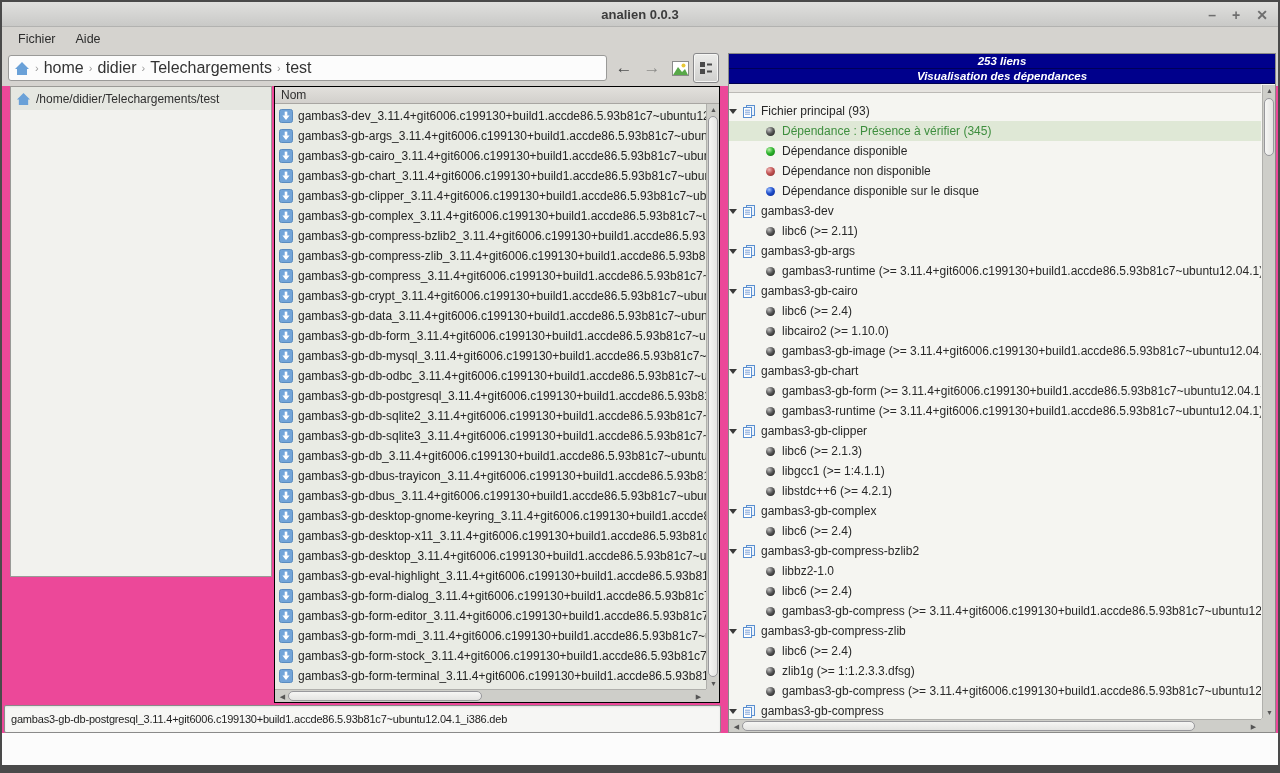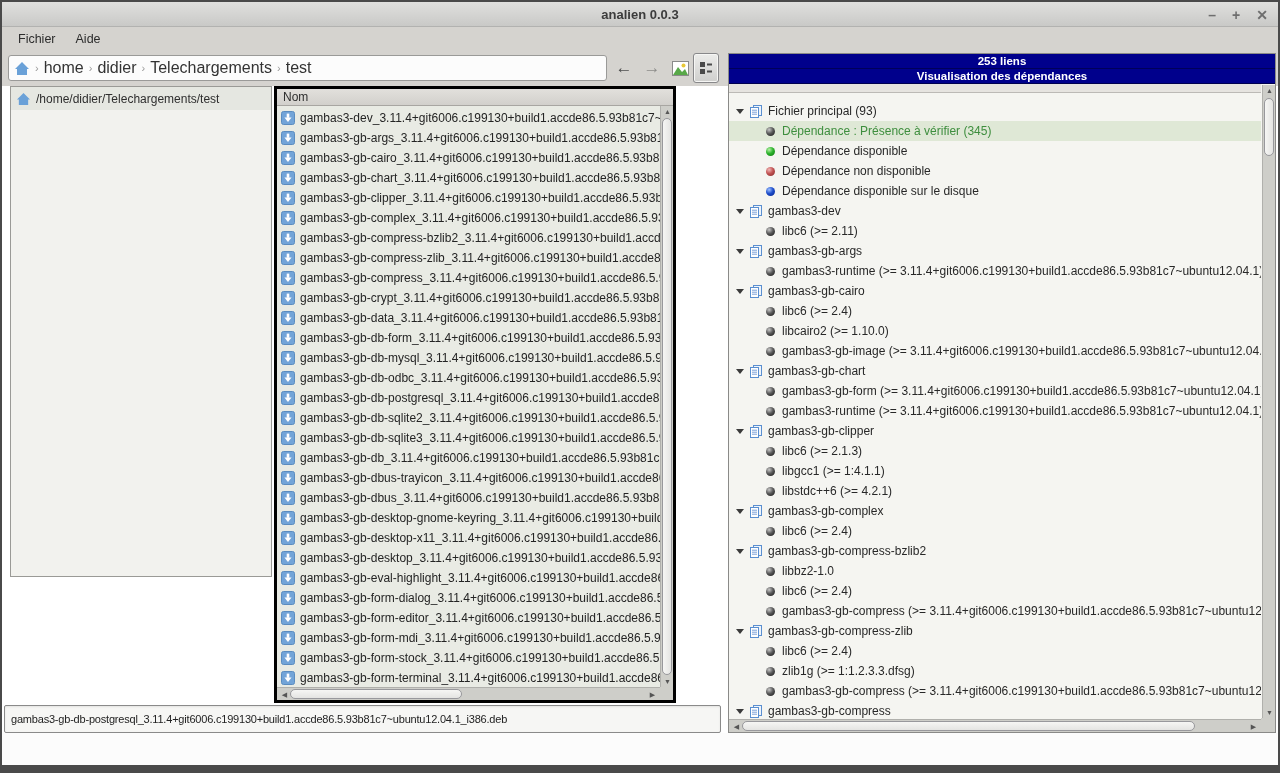--- a/index.html
+++ b/index.html
@@ -1,19 +1,19 @@
 <!DOCTYPE html>
 <html><head>
 <meta charset="utf-8">
 <style>
   * { margin:0; padding:0; box-sizing:border-box; }
   html,body { width:1280px; height:773px; overflow:hidden; }
   body { background:#4a4a4a; font-family:"Liberation Sans", sans-serif; position:relative; }
 
-  .window { position:absolute; left:2px; top:2px; width:1276px; height:763px; background:#ffffff; overflow:hidden; }
+  .window { position:absolute; left:2px; top:2px; width:1276px; height:763px; background:#ec4899; overflow:hidden; }
 
   
   .titlebar { position:absolute; left:0; top:0; width:100%; height:25px;
     background:linear-gradient(#e0e0de,#c9c9c7); border-bottom:1px solid #b2b2b0;
     display:flex; align-items:center; justify-content:center; }
   .title { font-size:13px; font-weight:bold; color:#3c3c3c; }
   .win-controls { position:absolute; right:10px; top:0; height:25px; display:flex; align-items:center; gap:16px; }
   .win-controls span { color:#6e6e6e; font-size:14px; font-weight:bold; line-height:1; cursor:default; }
 
   
@@ -36,40 +36,40 @@
     background:linear-gradient(#ececea,#cfcfcd); border:1px solid #88888a; border-radius:3px;
     display:flex; align-items:center; justify-content:center; box-shadow:inset 0 0 0 1px #f6f6f4; }
 
   
   .folder-panel { position:absolute; left:8px; top:84px; width:262px; height:491px;
     background:#f2f2ee; border:1px solid #9a9a96; overflow:hidden; }
   .folder-row { height:23px; background:#e5e7e1; display:flex; align-items:center; gap:5px; padding-left:5px; }
   .folder-row span.pathtxt { font-size:12px; color:#2e2e2e; white-space:nowrap; }
 
   
-  .file-panel { position:absolute; left:272px; top:84px; width:402px; height:617px;
-    background:#e9ebe4; border:3px solid #000000; overflow:hidden; }
+  .file-panel { position:absolute; left:272px; top:84px; width:446px; height:617px;
+    background:#e9ebe4; border:1px solid #000000; overflow:hidden; }
   .nom-header { height:17px; background:linear-gradient(#e2e0dc,#d2d0cc); border-bottom:1px solid #a8a6a2;
     display:flex; align-items:center; padding-left:6px; font-size:12px; color:#2e2e2e; }
   .file-rows { position:absolute; left:0; top:18px; right:13px; bottom:13px; overflow:hidden; padding-top:1px; }
   .frow { height:20px; display:flex; align-items:center; gap:5px; padding-left:4px; white-space:nowrap; overflow:hidden; }
   .frow svg { flex-shrink:0; }
   .flabel { font-size:12px; color:#242424; }
 
   
   .dep-panel { position:absolute; left:726px; top:51px; width:548px; height:680px;
     background:#f5f5f1; border:1px solid #8a8a88; overflow:hidden; }
   .dep-header { height:30px; background:#00008c; border-bottom:1px solid #000050; }
   .dep-h1,.dep-h2 { height:15px; line-height:15px; text-align:center; color:#ffffff;
-    font-size:11.5px; font-weight:bold; }
+    font-size:11.5px; font-weight:bold; font-style:italic; }
   .dep-h1 { border-bottom:1px solid #00005a; }
   .dep-colhead { height:9px; background:#e6e4e0; border-bottom:1px solid #bcbab6; margin-right:14px; }
   .dep-body { position:absolute; left:0; top:39px; right:14px; bottom:14px; overflow:hidden; padding-top:8px; }
   .trow { height:20px; display:flex; align-items:center; white-space:nowrap; overflow:hidden; font-size:12px; color:#282828; }
-  .trow.pkg { padding-left:7px; gap:5px; }
+  .trow.pkg { gap:5px; }
   .trow.dep { padding-left:37px; gap:7px; }
   .trow.selected { background:#dfe8d6; }
   .trow.selected .tlabel { color:#3e8e3e; }
   .tri { width:0; height:0; border-left:4px solid transparent; border-right:4px solid transparent;
     border-top:5px solid #3a3a3a; flex-shrink:0; }
   .ball { width:9px; height:9px; border-radius:50%; flex-shrink:0; }
   .ball-dark  { background:radial-gradient(circle at 35% 30%, #c8c8c8, #5a5a5a 45%, #101010); }
   .ball-green { background:radial-gradient(circle at 35% 30%, #b8f0a8, #2eb42e 45%, #0a720a); }
   .ball-blue  { background:radial-gradient(circle at 35% 30%, #a0c2ff, #2050cc 45%, #001e88); }
   .ball-red   { background:radial-gradient(circle at 35% 30%, #f0b8b8, #c25454 45%, #7e2626); }

